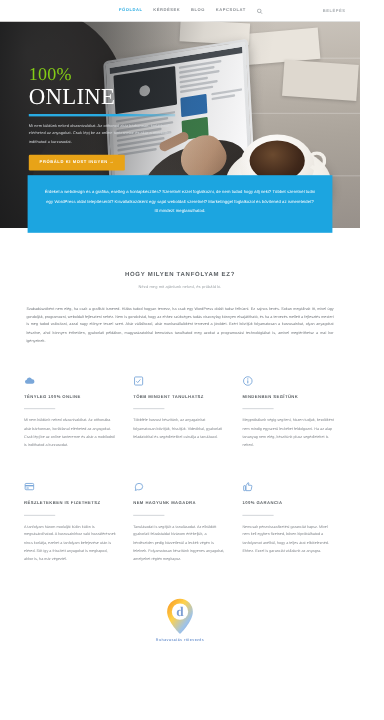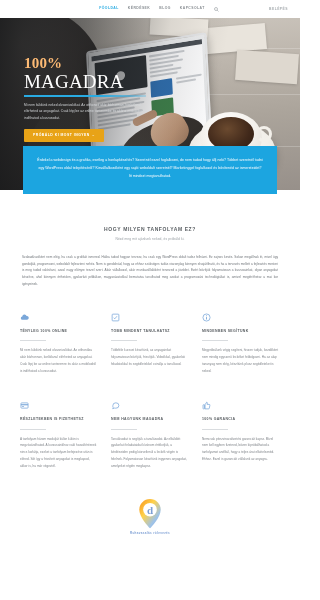--- a/index.html
+++ b/index.html
@@ -126,21 +126,21 @@
   }
   .hero-shade {
     position:absolute; inset:0;
     background:linear-gradient(100deg, rgba(18,20,22,.80) 0%, rgba(20,22,24,.52) 26%, rgba(30,32,34,.10) 52%, rgba(30,32,34,0) 70%);
   }
   .hero-copy {
     position:absolute; left:24px; top:38px; width:130px; z-index:3;
   }
   .hero-t1 {
     font-family:"Liberation Serif", serif;
-    font-size:15px; color:#fdba74; line-height:1.04; letter-spacing:.2px;font-weight:bold;
+    font-size:15px; color:#84cc16; line-height:1.04; letter-spacing:.2px;
   }
   .hero-t2 {
     font-family:"Liberation Serif", serif;
     font-size:19px; color:#ffffff; line-height:1.04; letter-spacing:.2px;
   }
   .hero-rule {
     margin:4px 0 5px 0; height:1.4px; width:122px;
     background:linear-gradient(90deg,#29abe2 0%, #29abe2 62%, rgba(41,171,226,.25) 100%);
   }
   .hero-p {
@@ -268,21 +268,21 @@
       <div class="saucer"></div>
       <div class="cup"></div>
       <div class="coffee"></div>
       <div class="cup-handle"></div>
 
       <div class="hero-shade"></div>
     </div>
 
     <div class="hero-copy">
       <div class="hero-t1">100%</div>
-      <div class="hero-t2">MAGADRA</div>
+      <div class="hero-t2">ONLINE</div>
       <div class="hero-rule"></div>
       <div class="hero-p">Mi nem küldünk neked olvasnivalókat. Az otthonod akár bárhonnan, korlátlanul elérheted az anyagokat. Csak lépj be az online tanterembe és akár a mobilodról is indíthatod a kurzusodat.</div>
       <button class="hero-btn">PRÓBÁLD KI MOST INGYEN →</button>
     </div>
   </div>
 
   <div class="banner-wrap">
     <div class="banner">Érdekel a webdesign és a grafika, esetleg a honlapkészítés? Szeretnél ezzel foglalkozni, de nem tudod hogy állj neki? Többet szeretnél tudni egy WordPress oldal telepítéséről? Kisvállalkozóként egy saját weboldalt szeretnél? Marketinggel foglalkozol és bővítenéd az ismereteidet? Itt mindezt megtanulhatod.</div>
   </div>
 

